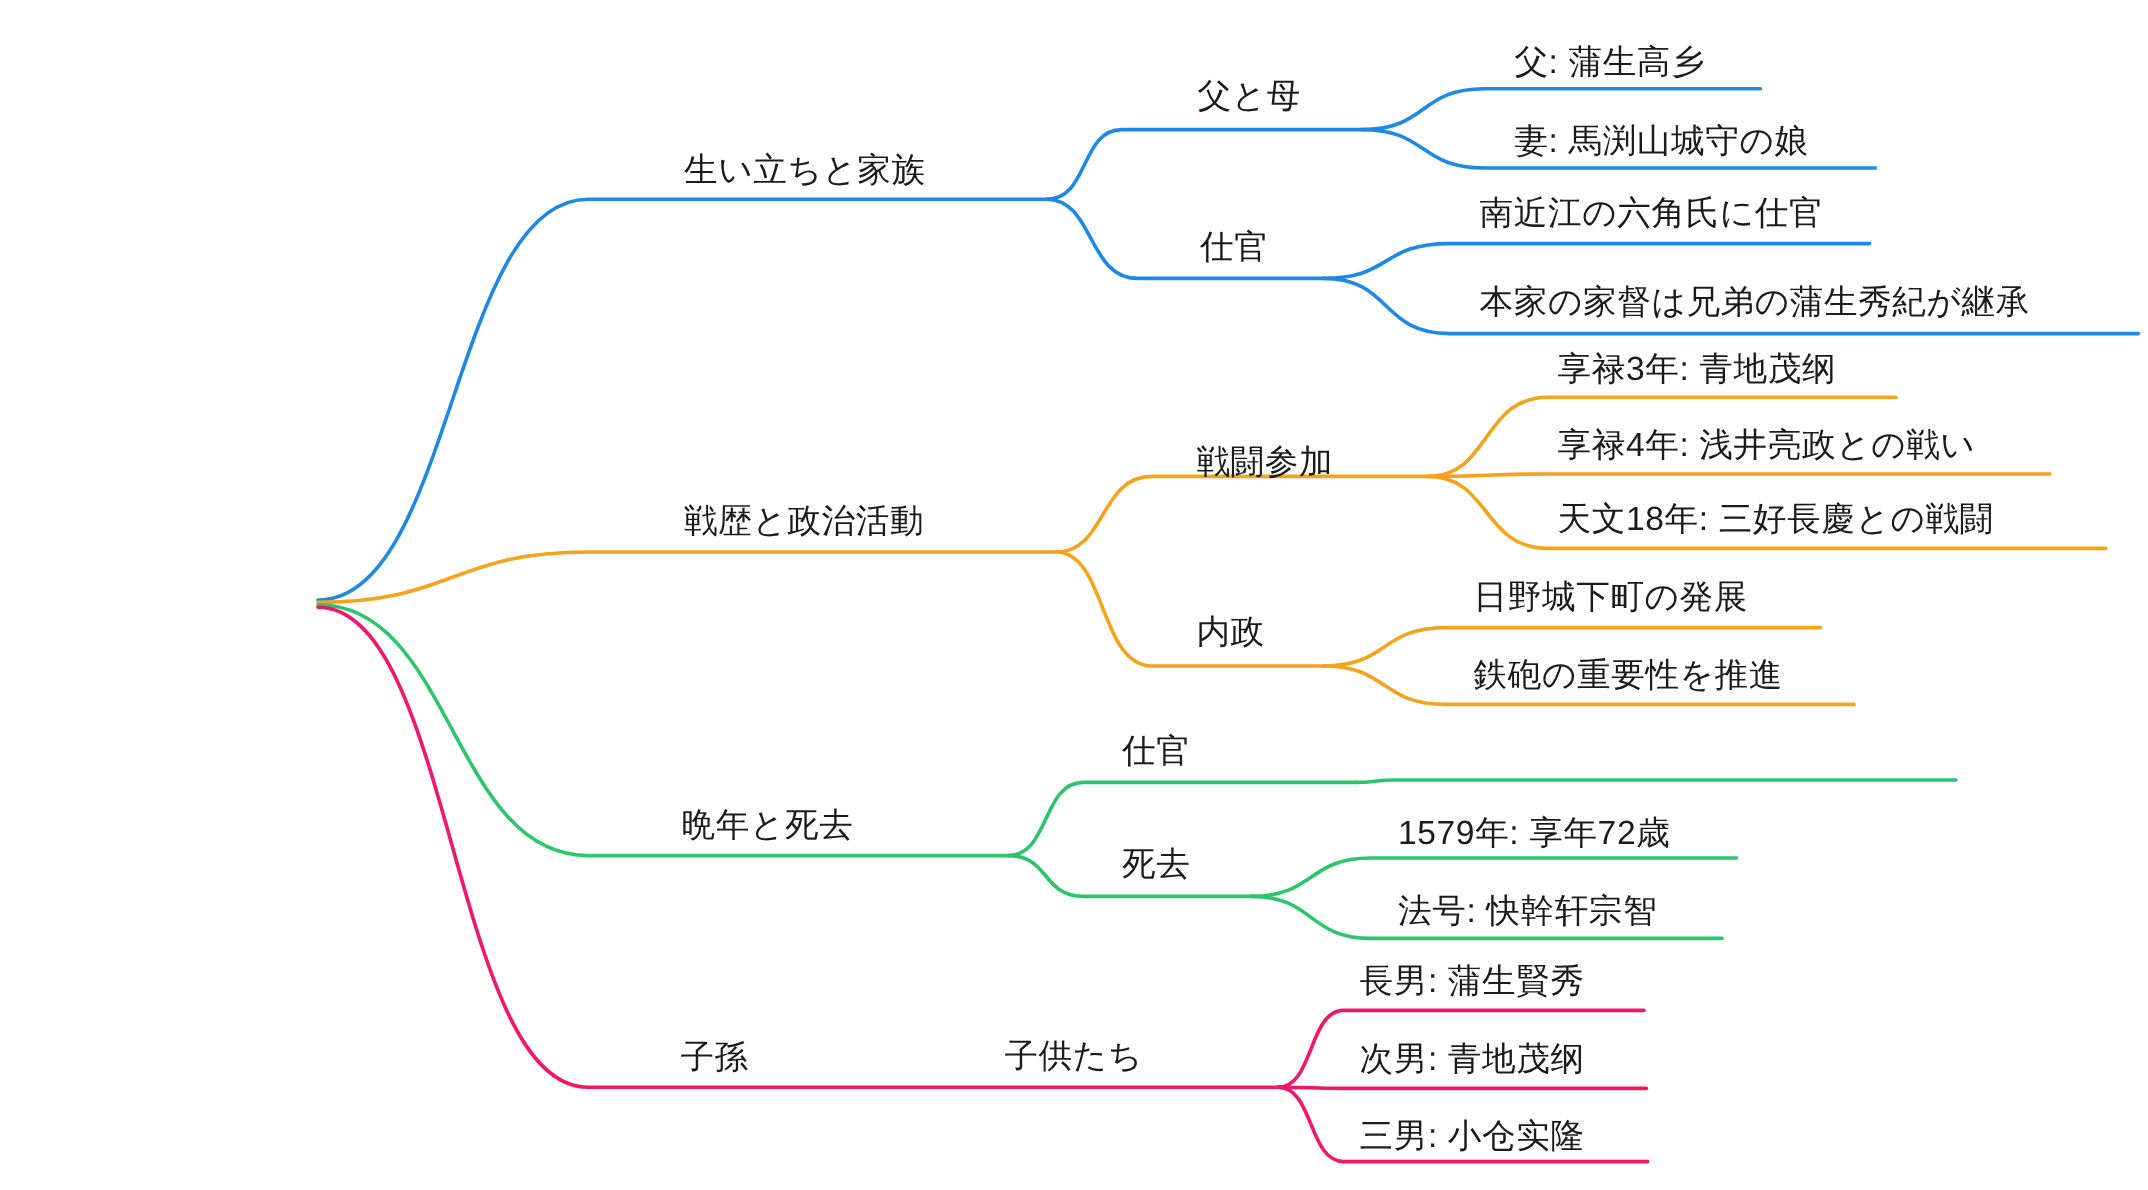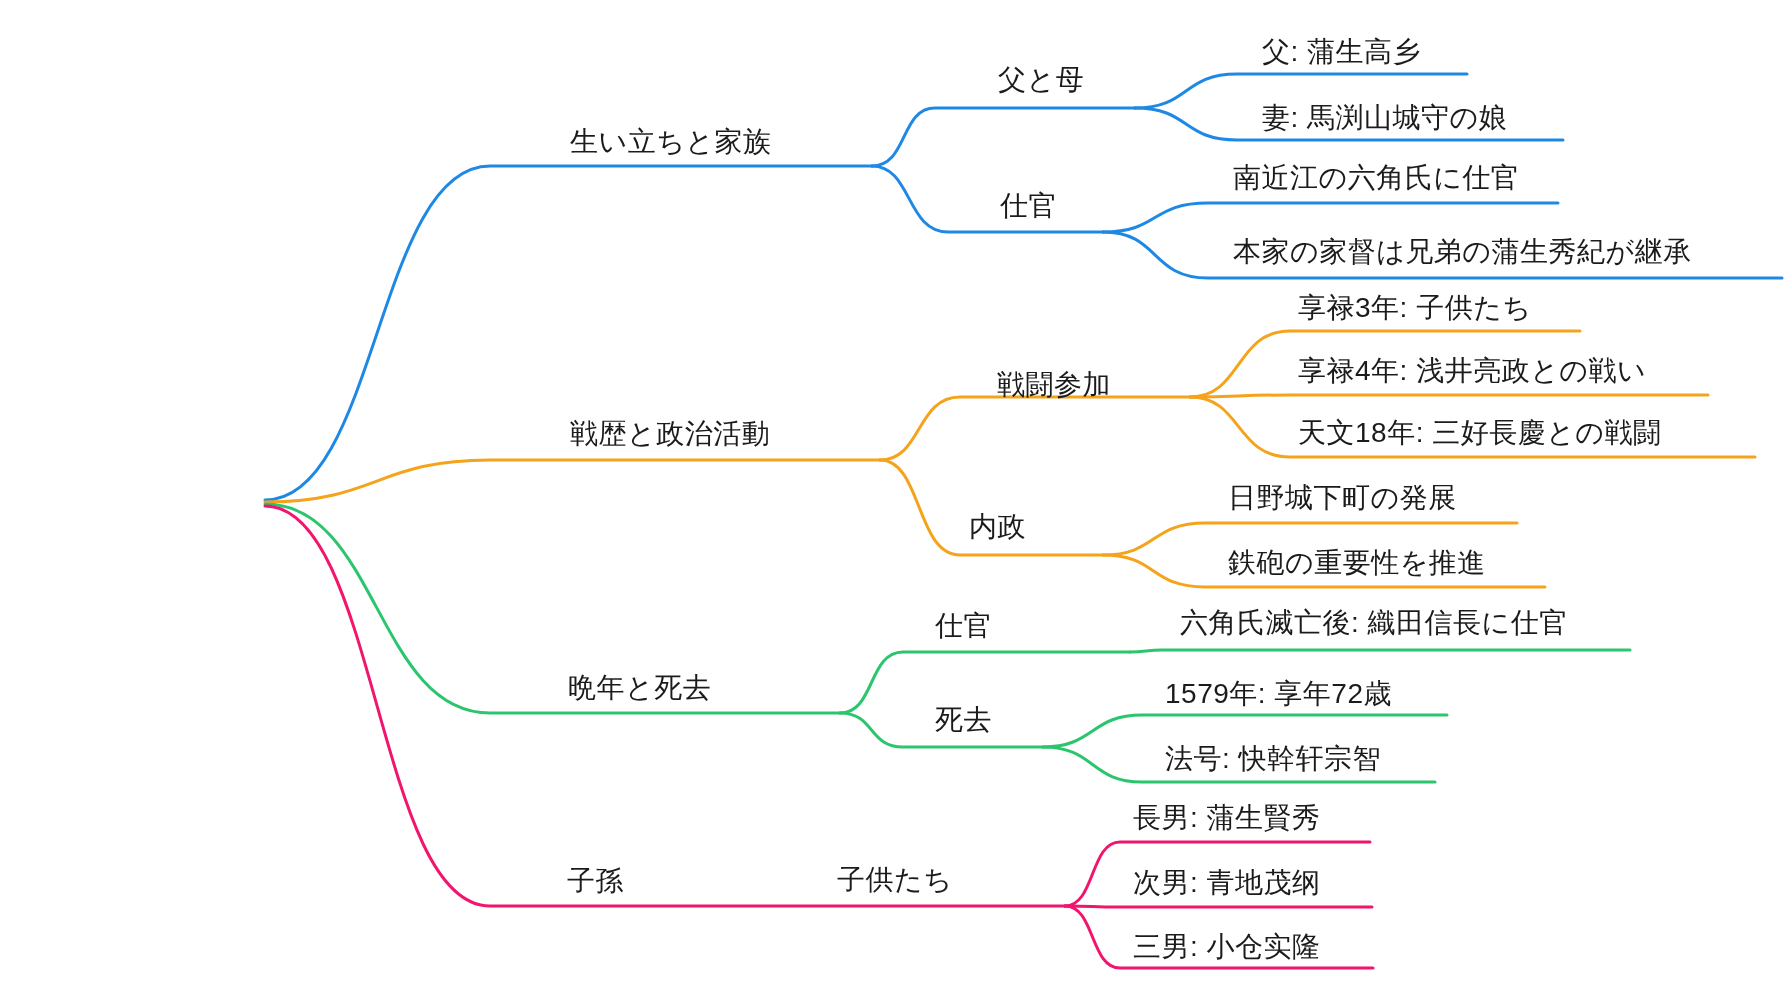--- a/index.html
+++ b/index.html
@@ -71,30 +71,29 @@
   <div class="label" style="left:570px;top:126px;">生い立ちと家族</div>
   <div class="label" style="left:998px;top:64px;">父と母</div>
   <div class="label" style="left:1262px;top:36px;">父: 蒲生高乡</div>
   <div class="label" style="left:1262px;top:102px;">妻: 馬渕山城守の娘</div>
   <div class="label" style="left:1000px;top:190px;">仕官</div>
   <div class="label" style="left:1233px;top:162px;">南近江の六角氏に仕官</div>
   <div class="label" style="left:1233px;top:236px;">本家の家督は兄弟の蒲生秀紀が継承</div>
 
   <div class="label" style="left:570px;top:418px;">戦歴と政治活動</div>
   <div class="label" style="left:997px;top:354px;margin-top:15px;">戦闘参加</div>
-  <div class="label" style="left:1298px;top:292px;">享禄3年: 子供たち</div>
+  <div class="label" style="left:1298px;top:292px;">享禄3年: 青地茂纲</div>
   <div class="label" style="left:1298px;top:355px;">享禄4年: 浅井亮政との戦い</div>
   <div class="label" style="left:1298px;top:417px;">天文18年: 三好長慶との戦闘</div>
-  <div class="label" style="left:969px;top:511px;">内政</div>
+  <div class="label" style="left:997px;top:511px;">内政</div>
   <div class="label" style="left:1228px;top:482px;">日野城下町の発展</div>
   <div class="label" style="left:1228px;top:547px;">鉄砲の重要性を推進</div>
 
   <div class="label" style="left:568px;top:672px;">晩年と死去</div>
   <div class="label" style="left:935px;top:610px;">仕官</div>
-  <div class="label" style="left:1180px;top:607px;">六角氏滅亡後: 織田信長に仕官</div>
   <div class="label" style="left:935px;top:704px;text-align:center;">死去</div>
   <div class="label" style="left:1165px;top:678px;">1579年: 享年72歳</div>
   <div class="label" style="left:1165px;top:743px;">法号: 快幹轩宗智</div>
 
   <div class="label" style="left:567px;top:865px;">子孫</div>
   <div class="label" style="left:837px;top:864px;">子供たち</div>
   <div class="label" style="left:1133px;top:802px;">長男: 蒲生賢秀</div>
   <div class="label" style="left:1133px;top:867px;">次男: 青地茂纲</div>
   <div class="label" style="left:1133px;top:931px;">三男: 小仓实隆</div>
 

